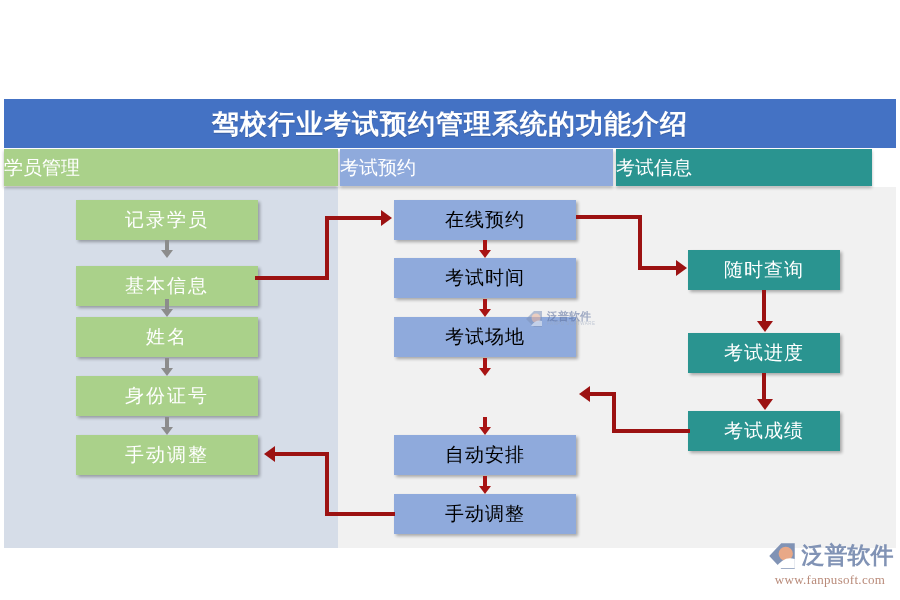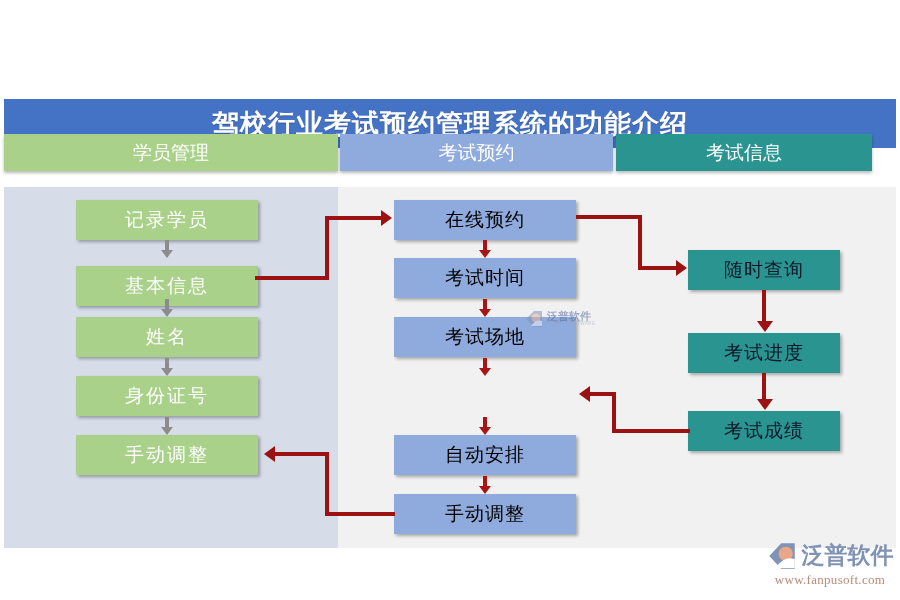--- a/index.html
+++ b/index.html
@@ -19,22 +19,22 @@
     display:flex;align-items:center;justify-content:center;
   }
   .title-bar .title-text{
     color:#ffffff;font-size:27px;font-weight:bold;letter-spacing:1px;
     font-family:"Liberation Serif","DejaVu Serif",serif;
     text-shadow:0 1px 1px rgba(0,0,0,.18);
   }
 
   
   .col-head{
-    position:absolute;top:134px;height:37px;
-    display:flex;align-items:center;justify-content:center;
+    position:absolute;top:149px;height:37px;
+    display:flex;align-items:center;justify-content:flex-start;
     color:#ffffff;font-size:19px;
     box-shadow:0 2px 3px rgba(0,0,0,.28);
   }
   .col-head.c1{left:4px;width:334px;background:#aad18a;}
   .col-head.c2{left:340px;width:273px;background:#8faadc;}
   .col-head.c3{left:616px;width:256px;background:#2a9d8f;}
   .col-head.c3{background:#2a9490;}
 
   
   .col-body{position:absolute;top:187px;height:361px;}
@@ -45,21 +45,21 @@
   .node{
     position:absolute;height:40px;
     display:flex;align-items:center;justify-content:center;
     font-size:19px;color:#ffffff;
     box-shadow:2px 2px 3px rgba(0,0,0,.30);
     letter-spacing:2px;
     font-family:"Liberation Serif","DejaVu Serif",serif;
   }
   .node.green{left:76px;width:182px;background:#aad18a;}
   .node.blue {left:394px;width:182px;background:#8faadc;color:#000000;letter-spacing:1px;}
-  .node.teal {left:688px;width:152px;background:#2a9490;color:#0f172a;letter-spacing:1px;}
+  .node.teal {left:688px;width:152px;background:#2a9490;color:#ffffff;letter-spacing:1px;}
 
   
   .vconn{position:absolute;width:0;height:0;}
   .vconn .stem{position:absolute;left:-2px;top:0;width:4px;}
   .vconn .head{
     position:absolute;left:-6px;width:0;height:0;
     border-left:6px solid transparent;border-right:6px solid transparent;
   }
   .vconn.gray .stem{background:#8c8c8c;}
   .vconn.gray .head{border-top:8px solid #8c8c8c;}

